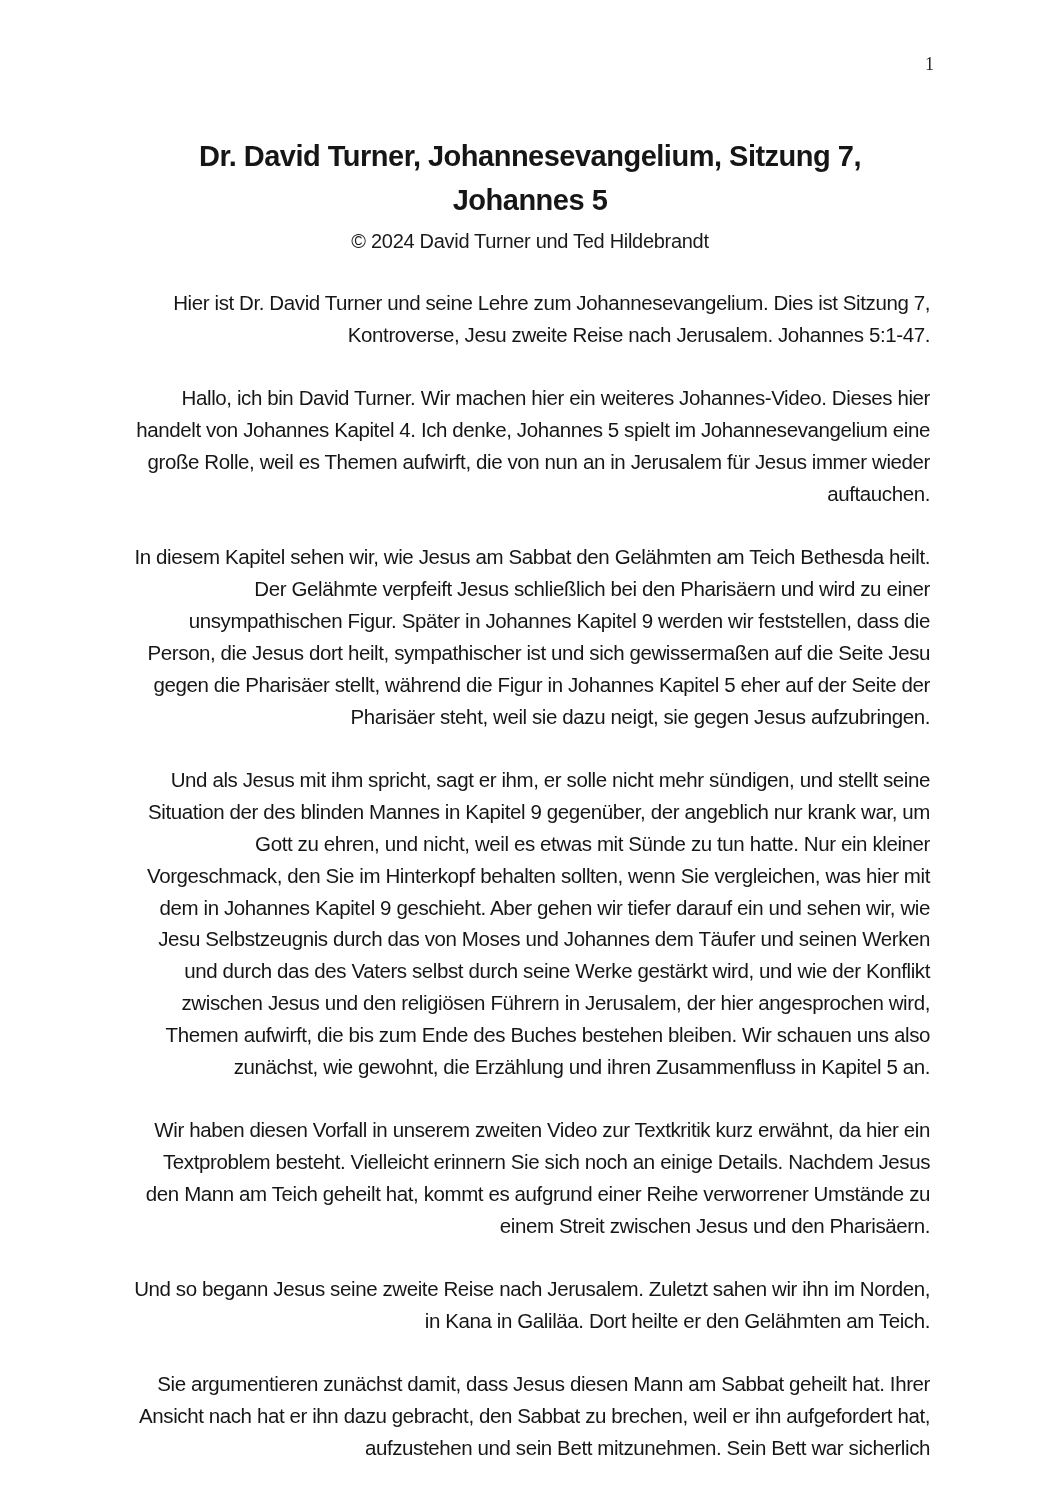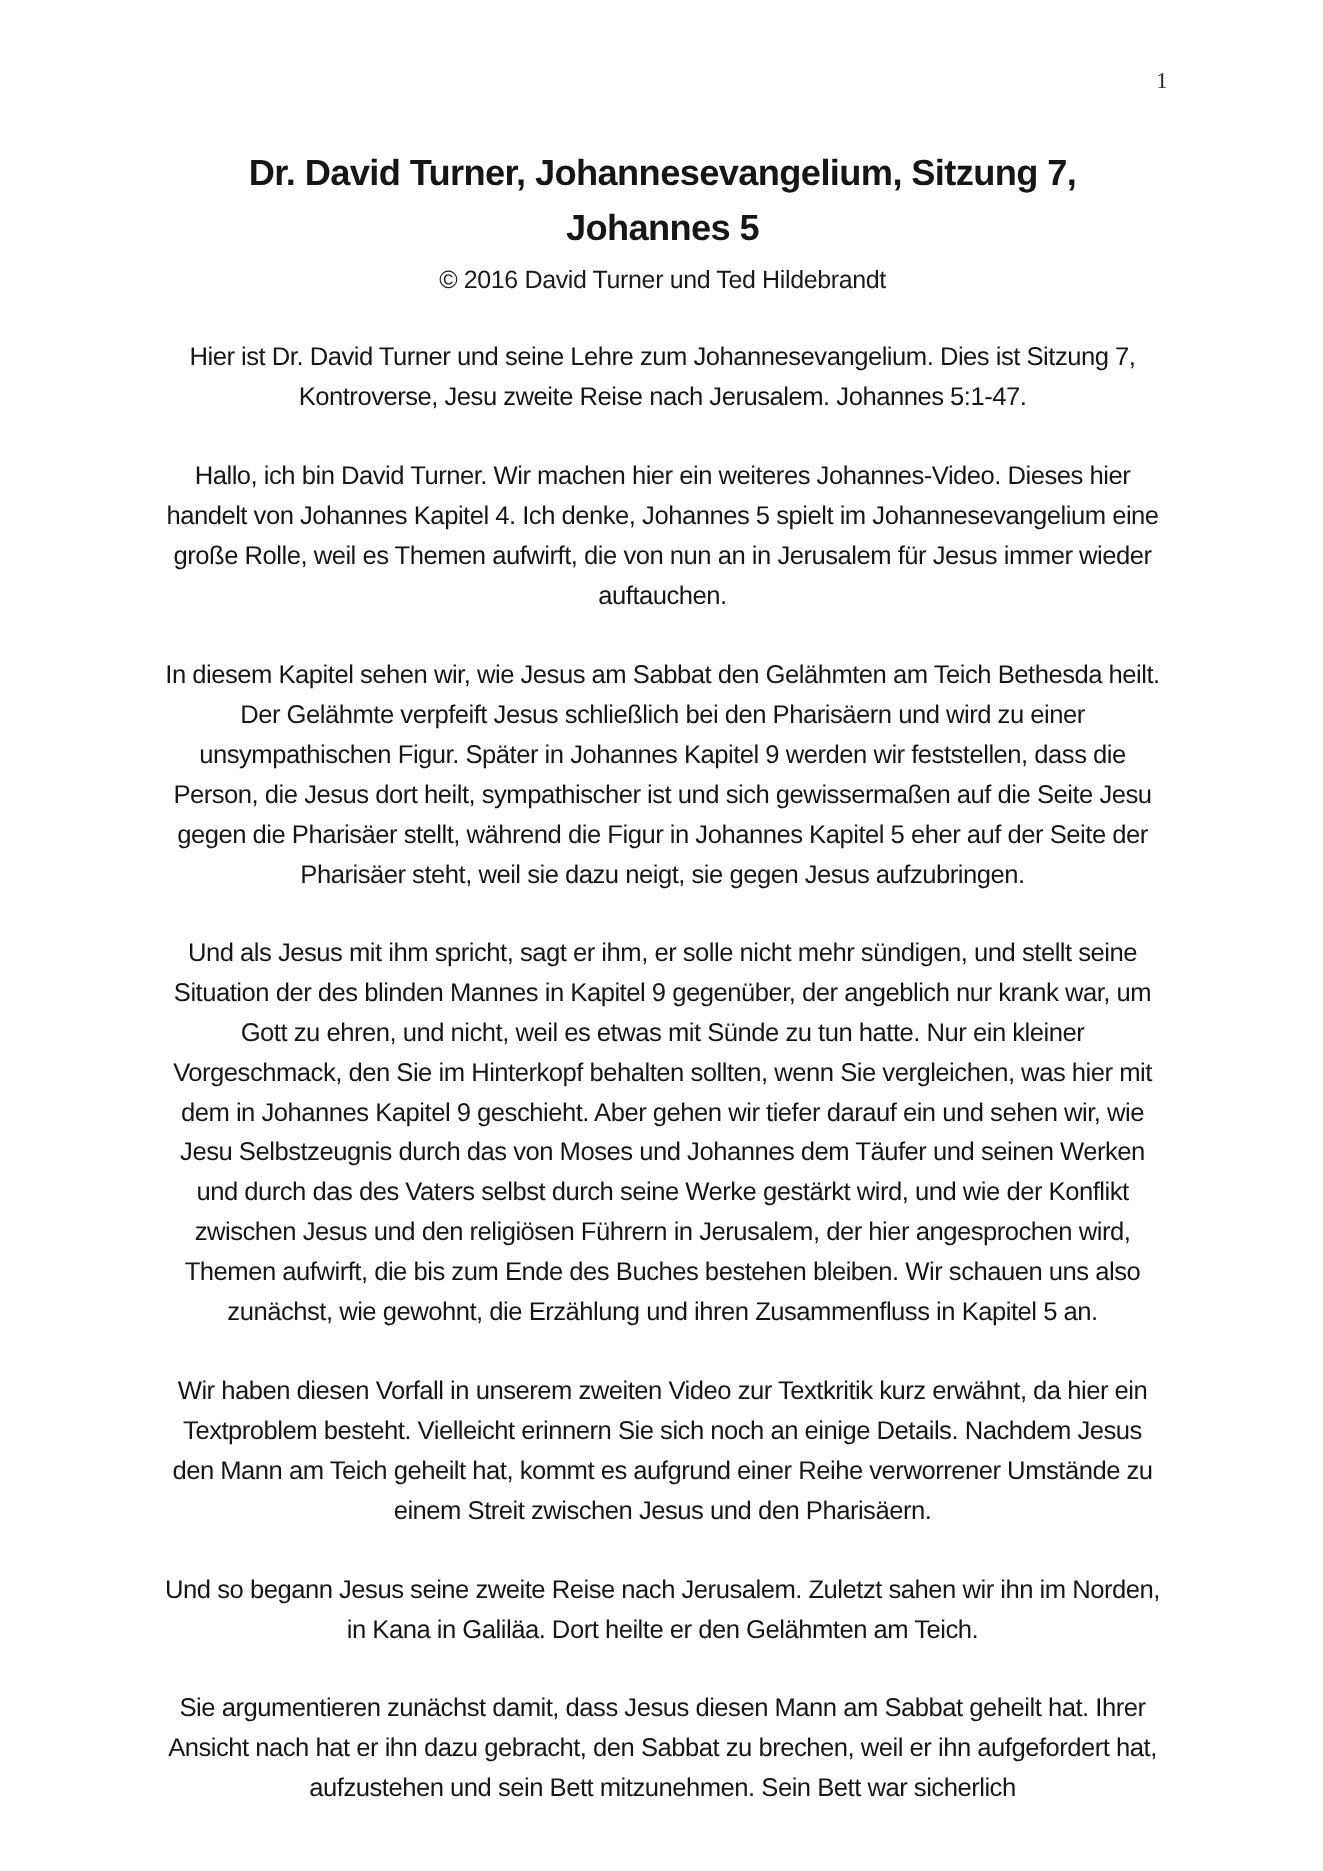--- a/index.html
+++ b/index.html
@@ -22,20 +22,21 @@
     position: absolute;
     top: 54px;
     right: 124px;
     font-family: "Liberation Serif", serif;
     font-size: 18px;
     color: #222222;
   }
   .doc-header {
     padding: 118px 128px 0 130px;
     text-align: center;
+    margin-top: 17px;
   }
   .doc-title {
     font-size: 29px;
     font-weight: bold;
     line-height: 1.5;
     letter-spacing: -0.5px;
     color: #161616;
   }
   .doc-copyright {
     margin-top: 8px;
@@ -44,34 +45,34 @@
     color: #1a1a1a;
   }
   .doc-body {
     padding: 34px 128px 0 130px;
   }
   .doc-body p {
     font-size: 20.5px;
     line-height: 1.56;
     letter-spacing: -0.4px;
     margin-bottom: 31px;
-    text-align: center;
+    text-align: right;
     color: #161616;
   }
 </style>
 </head>
 <body>
 
 <div class="page">
 
   <div class="page-number">1</div>
 
   <div class="doc-header">
     <h1 class="doc-title">Dr. David Turner, Johannesevangelium, Sitzung 7, Johannes 5</h1>
-    <div class="doc-copyright">© 2016 David Turner und Ted Hildebrandt</div>
+    <div class="doc-copyright">© 2024 David Turner und Ted Hildebrandt</div>
   </div>
 
   <div class="doc-body">
     <p>Hier ist Dr. David Turner und seine Lehre zum Johannesevangelium. Dies ist Sitzung 7, Kontroverse, Jesu zweite Reise nach Jerusalem. Johannes 5:1-47.</p>
     <p>Hallo, ich bin David Turner. Wir machen hier ein weiteres Johannes-Video. Dieses hier handelt von Johannes Kapitel 4. Ich denke, Johannes 5 spielt im Johannesevangelium eine große Rolle, weil es Themen aufwirft, die von nun an in Jerusalem für Jesus immer wieder auftauchen.</p>
     <p>In diesem Kapitel sehen wir, wie Jesus am Sabbat den Gelähmten am Teich Bethesda heilt. Der Gelähmte verpfeift Jesus schließlich bei den Pharisäern und wird zu einer unsympathischen Figur. Später in Johannes Kapitel 9 werden wir feststellen, dass die Person, die Jesus dort heilt, sympathischer ist und sich gewissermaßen auf die Seite Jesu gegen die Pharisäer stellt, während die Figur in Johannes Kapitel 5 eher auf der Seite der Pharisäer steht, weil sie dazu neigt, sie gegen Jesus aufzubringen.</p>
     <p>Und als Jesus mit ihm spricht, sagt er ihm, er solle nicht mehr sündigen, und stellt seine Situation der des blinden Mannes in Kapitel 9 gegenüber, der angeblich nur krank war, um Gott zu ehren, und nicht, weil es etwas mit Sünde zu tun hatte. Nur ein kleiner Vorgeschmack, den Sie im Hinterkopf behalten sollten, wenn Sie vergleichen, was hier mit dem in Johannes Kapitel 9 geschieht. Aber gehen wir tiefer darauf ein und sehen wir, wie Jesu Selbstzeugnis durch das von Moses und Johannes dem Täufer und seinen Werken und durch das des Vaters selbst durch seine Werke gestärkt wird, und wie der Konflikt zwischen Jesus und den religiösen Führern in Jerusalem, der hier angesprochen wird, Themen aufwirft, die bis zum Ende des Buches bestehen bleiben. Wir schauen uns also zunächst, wie gewohnt, die Erzählung und ihren Zusammenfluss in Kapitel 5 an.</p>
     <p>Wir haben diesen Vorfall in unserem zweiten Video zur Textkritik kurz erwähnt, da hier ein Textproblem besteht. Vielleicht erinnern Sie sich noch an einige Details. Nachdem Jesus den Mann am Teich geheilt hat, kommt es aufgrund einer Reihe verworrener Umstände zu einem Streit zwischen Jesus und den Pharisäern.</p>
     <p>Und so begann Jesus seine zweite Reise nach Jerusalem. Zuletzt sahen wir ihn im Norden, in Kana in Galiläa. Dort heilte er den Gelähmten am Teich.</p>
     <p>Sie argumentieren zunächst damit, dass Jesus diesen Mann am Sabbat geheilt hat. Ihrer Ansicht nach hat er ihn dazu gebracht, den Sabbat zu brechen, weil er ihn aufgefordert hat, aufzustehen und sein Bett mitzunehmen. Sein Bett war sicherlich</p>

